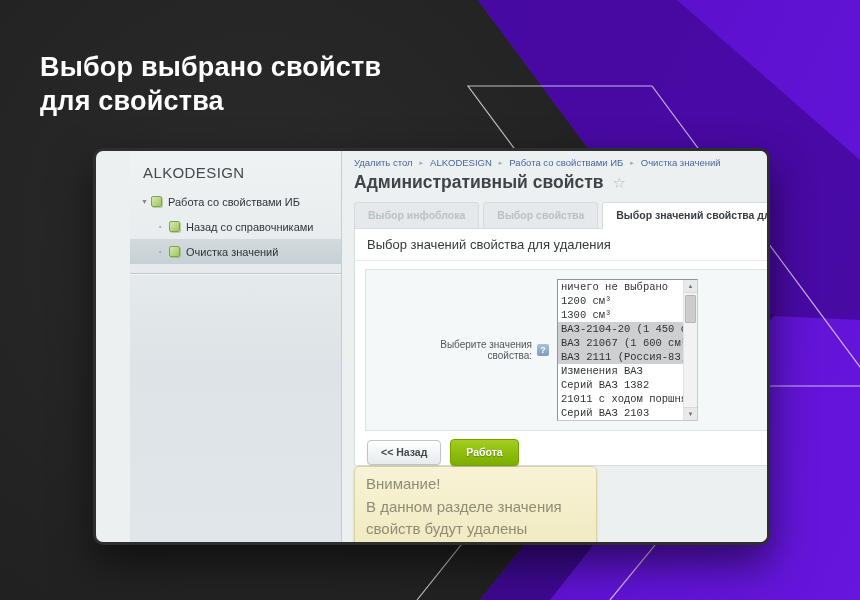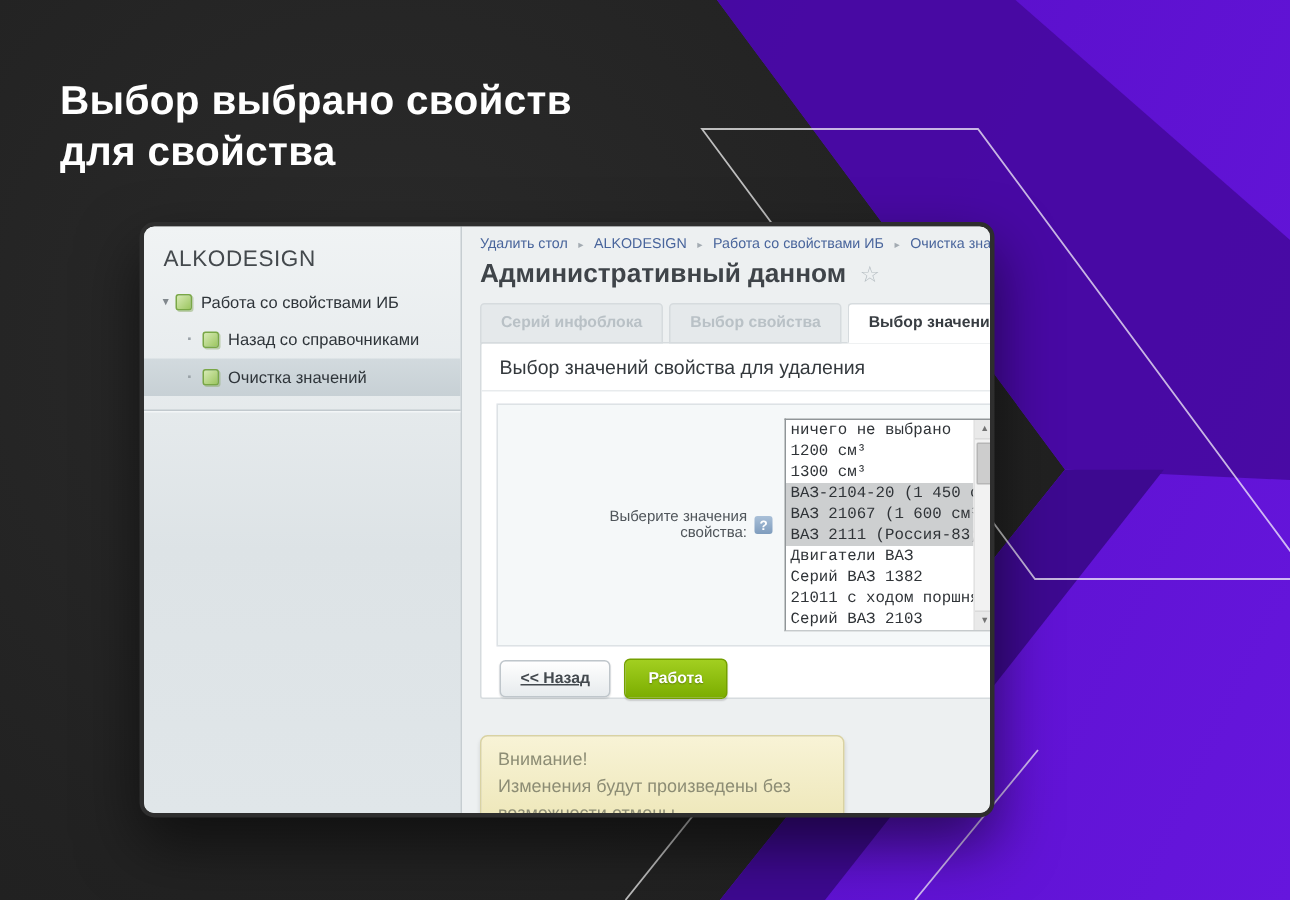--- a/index.html
+++ b/index.html
@@ -13,23 +13,23 @@
   .bg-purple-band{background:#46099e;opacity:.9;
     clip-path:polygon(478px 0px,677px 0px,860px 160px,860px 320px,710px 313px);z-index:2;}
   .bg-bottom-dark{background:#3d0990;
     clip-path:polygon(710px 313px,776px 313px,550px 600px,480px 600px);z-index:2;}
   svg.deco{position:absolute;left:0;top:0;z-index:3;}
 
   
   .slide-title{position:absolute;left:40px;top:50px;z-index:6;color:#fff;font-size:27px;font-weight:bold;line-height:34px;letter-spacing:.2px;}
 
   
-  .card{position:absolute;left:93px;top:148px;width:570px;height:397px;z-index:5;
+  .card{position:absolute;left:93px;top:148px;width:677px;height:397px;z-index:5;
     background:#edf0f1;border:3px solid #2e2e2e;border-radius:10px;
-    box-shadow:0 18px 40px rgba(0,0,0,.55);display:flex;overflow:hidden;}
+    box-shadow:0 18px 40px rgba(0,0,0,.55);display:flex;overflow:hidden;padding-left:34px;}
 
   
   .sidebar{width:212px;flex:0 0 212px;border-right:1px solid #c6cdd1;
     background:linear-gradient(180deg,#f0f3f4 0%,#dde3e6 55%,#e0e6e9 100%);}
   .logo{margin:13px 0 0 13px;font-size:15px;color:#44494d;letter-spacing:.4px;}
   .tree{margin-top:8px;font-size:11px;color:#2f353a;}
   .trow{height:25px;display:flex;align-items:center;padding-left:11px;cursor:default;}
   .trow.child{padding-left:29px;}
   .trow.active{background:linear-gradient(180deg,#d2dade,#c7d0d5);}
   .trow .arrow{font-size:7px;color:#81888d;width:10px;}
@@ -67,26 +67,26 @@
   .opt{height:14px;line-height:14px;padding:0 3px;white-space:nowrap;overflow:hidden;color:#2f3337;font-family:Liberation Mono, monospace;}
   .opt.sel{background:#cdcfd0;}
   .sbar{position:absolute;right:0;top:0;bottom:0;width:14px;background:#f2f2f2;border-left:1px solid #e2e2e2;}
   .sbtn{position:absolute;left:0;right:0;height:13px;background:#e9e9e9;text-align:center;font-size:6px;color:#737373;line-height:13px;cursor:pointer;}
   .sbtn.up{top:0;border-bottom:1px solid #dadada;}
   .sbtn.down{bottom:0;border-top:1px solid #dadada;}
   .sthumb{position:absolute;left:1px;right:1px;top:15px;height:28px;background:#cdcdcd;border:1px solid #b6b6b6;border-radius:1px;cursor:pointer;}
 
   .btn-row{display:flex;align-items:center;padding:0 12px;}
   .btn-back{font-size:10.5px;font-weight:bold;color:#43494e;padding:5px 13px 6px;cursor:pointer;
-    background:linear-gradient(#ffffff,#e7ebed);border:1px solid #bfc6cb;border-radius:4px;box-shadow:0 1px 1px rgba(0,0,0,.1);text-decoration:underline;}
+    background:linear-gradient(#ffffff,#e7ebed);border:1px solid #bfc6cb;border-radius:4px;box-shadow:0 1px 1px rgba(0,0,0,.1);}
   .btn-del{margin-left:9px;font-size:10.5px;font-weight:bold;color:#fff;text-shadow:0 1px 1px rgba(0,0,0,.3);padding:6px 15px 7px;cursor:pointer;
     background:linear-gradient(#a2cf20,#7bad00);border:1px solid #74a000;border-radius:4px;box-shadow:0 1px 1px rgba(0,0,0,.15);}
 
-  .warning{margin-top:24px;width:243px;padding:6px 11px 7px;border:1px solid #d9d2a2;border-radius:5px;
-    background:linear-gradient(#f8f3d6,#ece5b4);font-size:12px;line-height:1.5;color:#8d8d75;box-shadow:0 2px 3px rgba(0,0,0,.13);}
+  .warning{width:243px;padding:6px 11px 7px;border:1px solid #d9d2a2;border-radius:5px;
+    background:linear-gradient(#f8f3d6,#ece5b4);font-size:15px;line-height:1.5;color:#8d8d75;box-shadow:0 2px 3px rgba(0,0,0,.13);}
 </style>
 </head>
 <body>
 
 <div class="stage">
 
   <div class="bg bg-purple-main"></div>
   <div class="bg bg-purple-band"></div>
   <div class="bg bg-bottom-dark"></div>
   <svg class="deco" width="860" height="600" viewBox="0 0 860 600">
@@ -144,27 +144,27 @@
             <a class="crumb">Работа со свойствами ИБ</a>
             <span class="sep">▸</span>
           </span>
           <span class="crumb-w">
             <a class="crumb">Очистка значений</a>
 
           </span>
         </div>
 
       <div class="title-row">
-        <span class="page-title">Административный данном</span>
+        <span class="page-title">Административный свойств</span>
         <span class="star">☆</span>
       </div>
 
       <div class="tabs">
 
-        <div class="tab">Серий инфоблока</div>
+        <div class="tab">Выбор инфоблока</div>
           <div class="tab">Выбор свойства</div>
           <div class="tab active">Выбор значений свойства для удаления</div>
       </div>
 
       <div class="white-box">
         <div class="box-header">
           <span>Выбор значений свойства для удаления</span>
 
         </div>
 
@@ -172,39 +172,40 @@
           <span class="field-label">Выберите значения свойства:</span>
           <span class="help">?</span>
           <div class="listbox">
 
             <div class="opt">ничего не выбрано</div>
               <div class="opt">1200 см³</div>
               <div class="opt">1300 см³</div>
               <div class="opt sel">ВАЗ-2104-20 (1 450 см³, 8-кл</div>
               <div class="opt sel">ВАЗ 21067 (1 600 см³, 8-клап</div>
               <div class="opt sel">ВАЗ 2111 (Россия-83; Евро-2</div>
-              <div class="opt">Двигатели ВАЗ</div>
+              <div class="opt">Изменения ВАЗ</div>
               <div class="opt">Серий ВАЗ 1382</div>
               <div class="opt">21011 с ходом поршня 66 мм</div>
               <div class="opt">Серий ВАЗ 2103</div>
           <div class="sbar">
               <div class="sbtn up">▲</div>
               <div class="sthumb"></div>
               <div class="sbtn down">▼</div>
             </div>
             </div>
         </div>
 
         <div class="btn-row">
           <button class="btn-back">&lt;&lt; Назад</button>
           <button class="btn-del">Работа</button>
 
         </div>
       </div>
 
       <div class="warning">
         <div>Внимание!</div>
+        <div>В данном разделе значения свойств будут удалены</div>
         <div>Изменения будут произведены без возможности отмены</div>
       </div>
 
     </div>
   </div>
 </div>
 
 </body></html>

